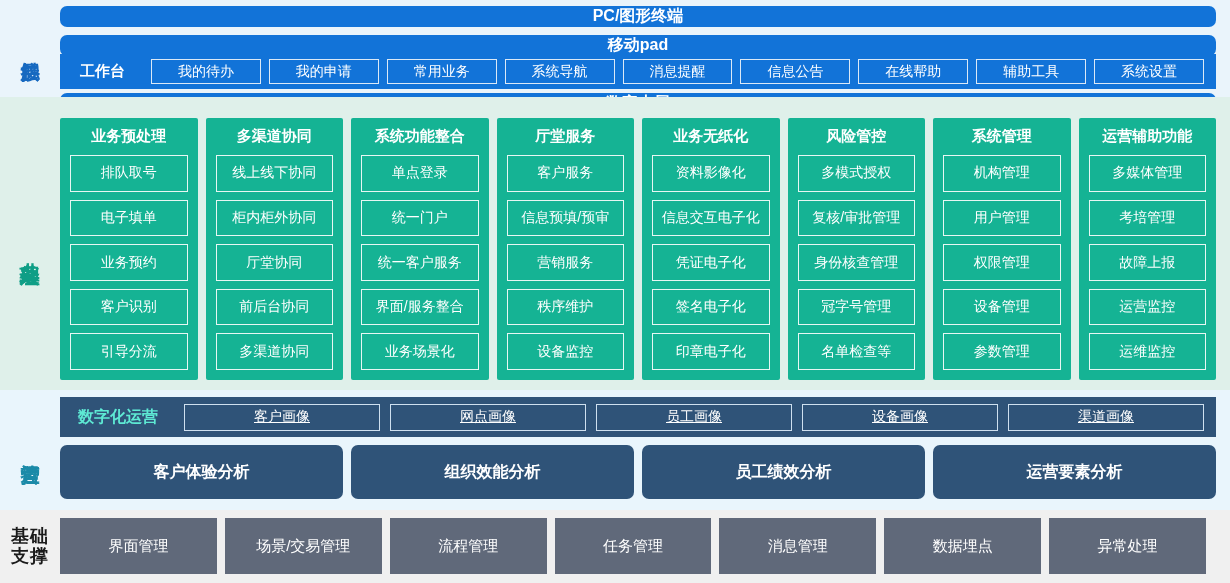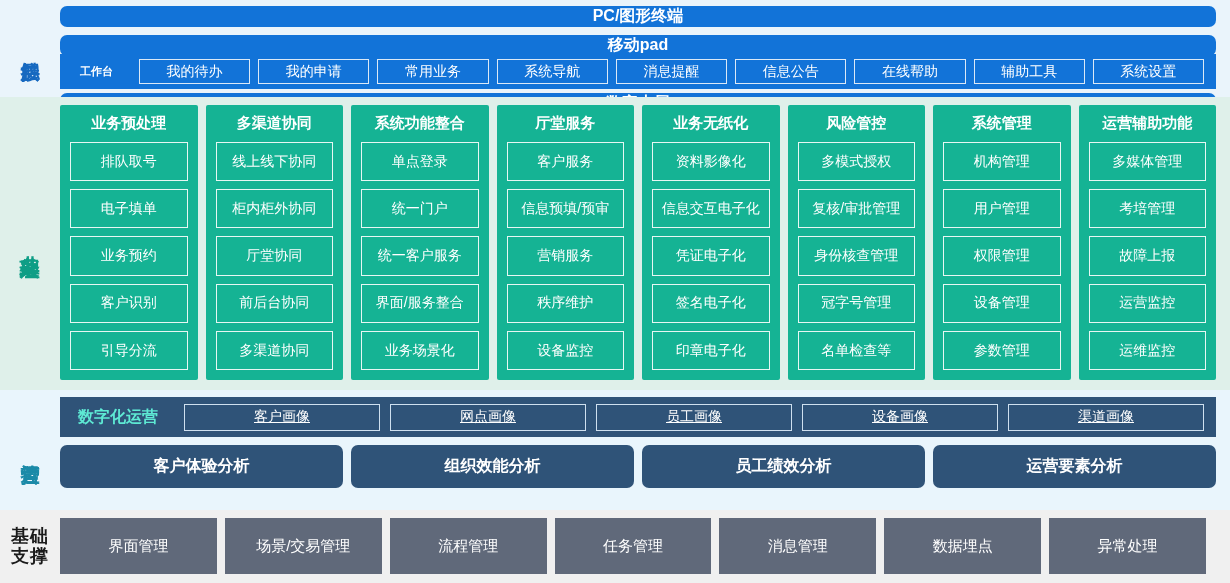--- a/index.html
+++ b/index.html
@@ -84,21 +84,21 @@
     background: #1273d8;
     height: 35px;
     display: flex;
     align-items: center;
     gap: 8px;
     padding: 0 12px;
     box-sizing: border-box;
   }
   .work-title {
     color: #ffffff;
-    font-size: 11px;
+    font-size: 15px;
     font-weight: bold;
     padding: 0 18px 0 8px;
     white-space: nowrap;
   }
   .work-item {
     flex: 1;
     border: 1px solid #dbe9f7;
     color: #ffffff;
     font-size: 14px;
     height: 25px;
@@ -106,21 +106,21 @@
     align-items: center;
     justify-content: center;
     white-space: nowrap;
     box-sizing: border-box;
   }
 
   
   #layer-business {
     background: #dff0ea;
     height: 293px;
-    padding: 8px 14px 10px 0;
+    padding: 21px 14px 10px 0;
   }
   #layer-business .band-label {
     color: #0f9e86;
     font-size: 20px;
     line-height: 1.12;
   }
   .cols {
     display: flex;
     gap: 8px;
     height: 100%;
@@ -199,21 +199,21 @@
     display: flex;
     align-items: center;
     justify-content: center;
     box-sizing: border-box;
     white-space: nowrap;
     text-decoration: underline;
   }
   .ops-row2 {
     display: flex;
     gap: 8px;
-    height: 43px;
+    height: 54px;
   }
   .ops-card {
     flex: 1;
     background: #2f5378;
     border-radius: 7px;
     color: #ffffff;
     font-size: 16px;
     font-weight: bold;
     display: flex;
     align-items: center;

